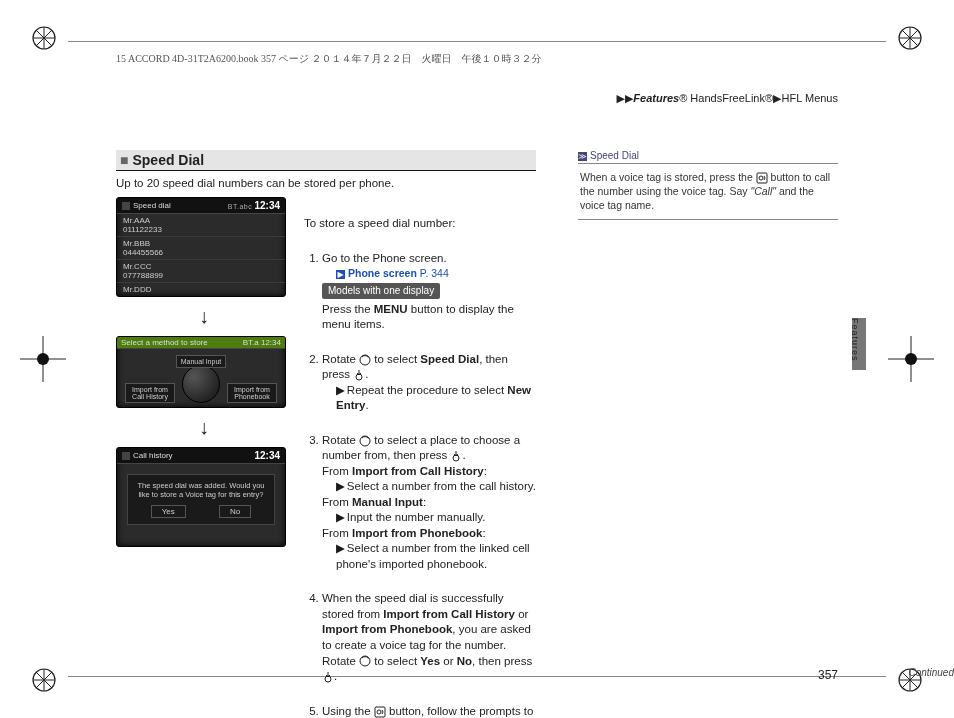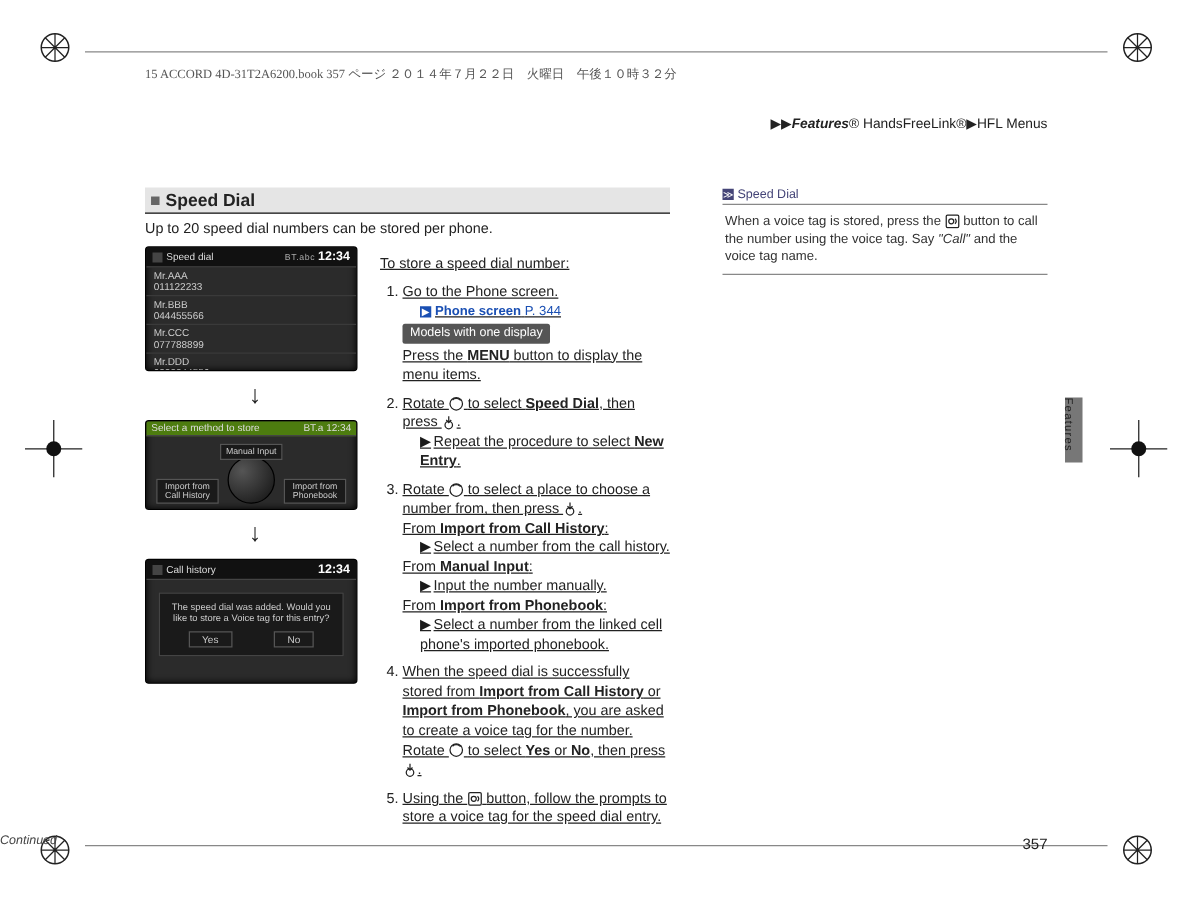--- a/index.html
+++ b/index.html
@@ -117,21 +117,21 @@
     text-align:center; font-size:7.5px; color:#ccc;
   }
   .shot-dialog .dlg-btns{ display:flex; justify-content:space-around; margin-top:6px;}
   .shot-dialog .dlg-btns span{ border:1px solid #555; padding:1px 10px; font-size:8px;}
 
   .down-arrow{
     text-align:center; font-size:20px; margin:8px 0;
   }
 
   .steps-col { flex:1; font-size:11.5px; line-height:1.35; }
-  .steps-col p, .steps-col li { margin:7px 0;text-decoration:underline; }
+  .steps-col p, .steps-col li { margin:19px 0; }
   .steps-col ol{ margin:2px 0 0 4px; padding-left:14px; }
   .steps-col ol > li { margin-bottom:4px; }
   .ref-line{ color:#1a4fb3; font-size:10.5px; margin-left:14px;}
   .ref-line .refsym{ display:inline-block; width:9px; height:9px; background:#1a4fb3; color:#fff; font-size:8px; text-align:center; line-height:9px; margin-right:3px; vertical-align:middle;}
   .pill{
     display:inline-block; background:#555; color:#fff; border-radius:2px; padding:1px 6px; font-size:10px; margin:3px 0;
   }
   .sub-tri { color:#1a1a1a; margin-right:2px;}
   .indent{ margin-left:14px; }
   .bold{ font-weight:bold; }
@@ -154,21 +154,21 @@
   .edge-tab{
     position:absolute; right:88px; top:318px; width:14px; height:52px; background:#777;
   }
   .edge-tab-label{
     position:absolute; right:94px; top:318px;
     writing-mode: vertical-rl; font-size:9px; letter-spacing:1px; color:#222;
   }
 
   
   .continued{
-    position:absolute; bottom:40px; left:0; right:0; text-align:left;
+    position:absolute; bottom:40px; left:0; right:0; text-align:right;
     font-style:italic; font-size:10px; color:#444;
   }
   .pagenum{
     position:absolute; right:116px; bottom:36px; font-size:12px; color:#222;
   }
 </style>
 </head>
 <body>
 
 <div class="page">

